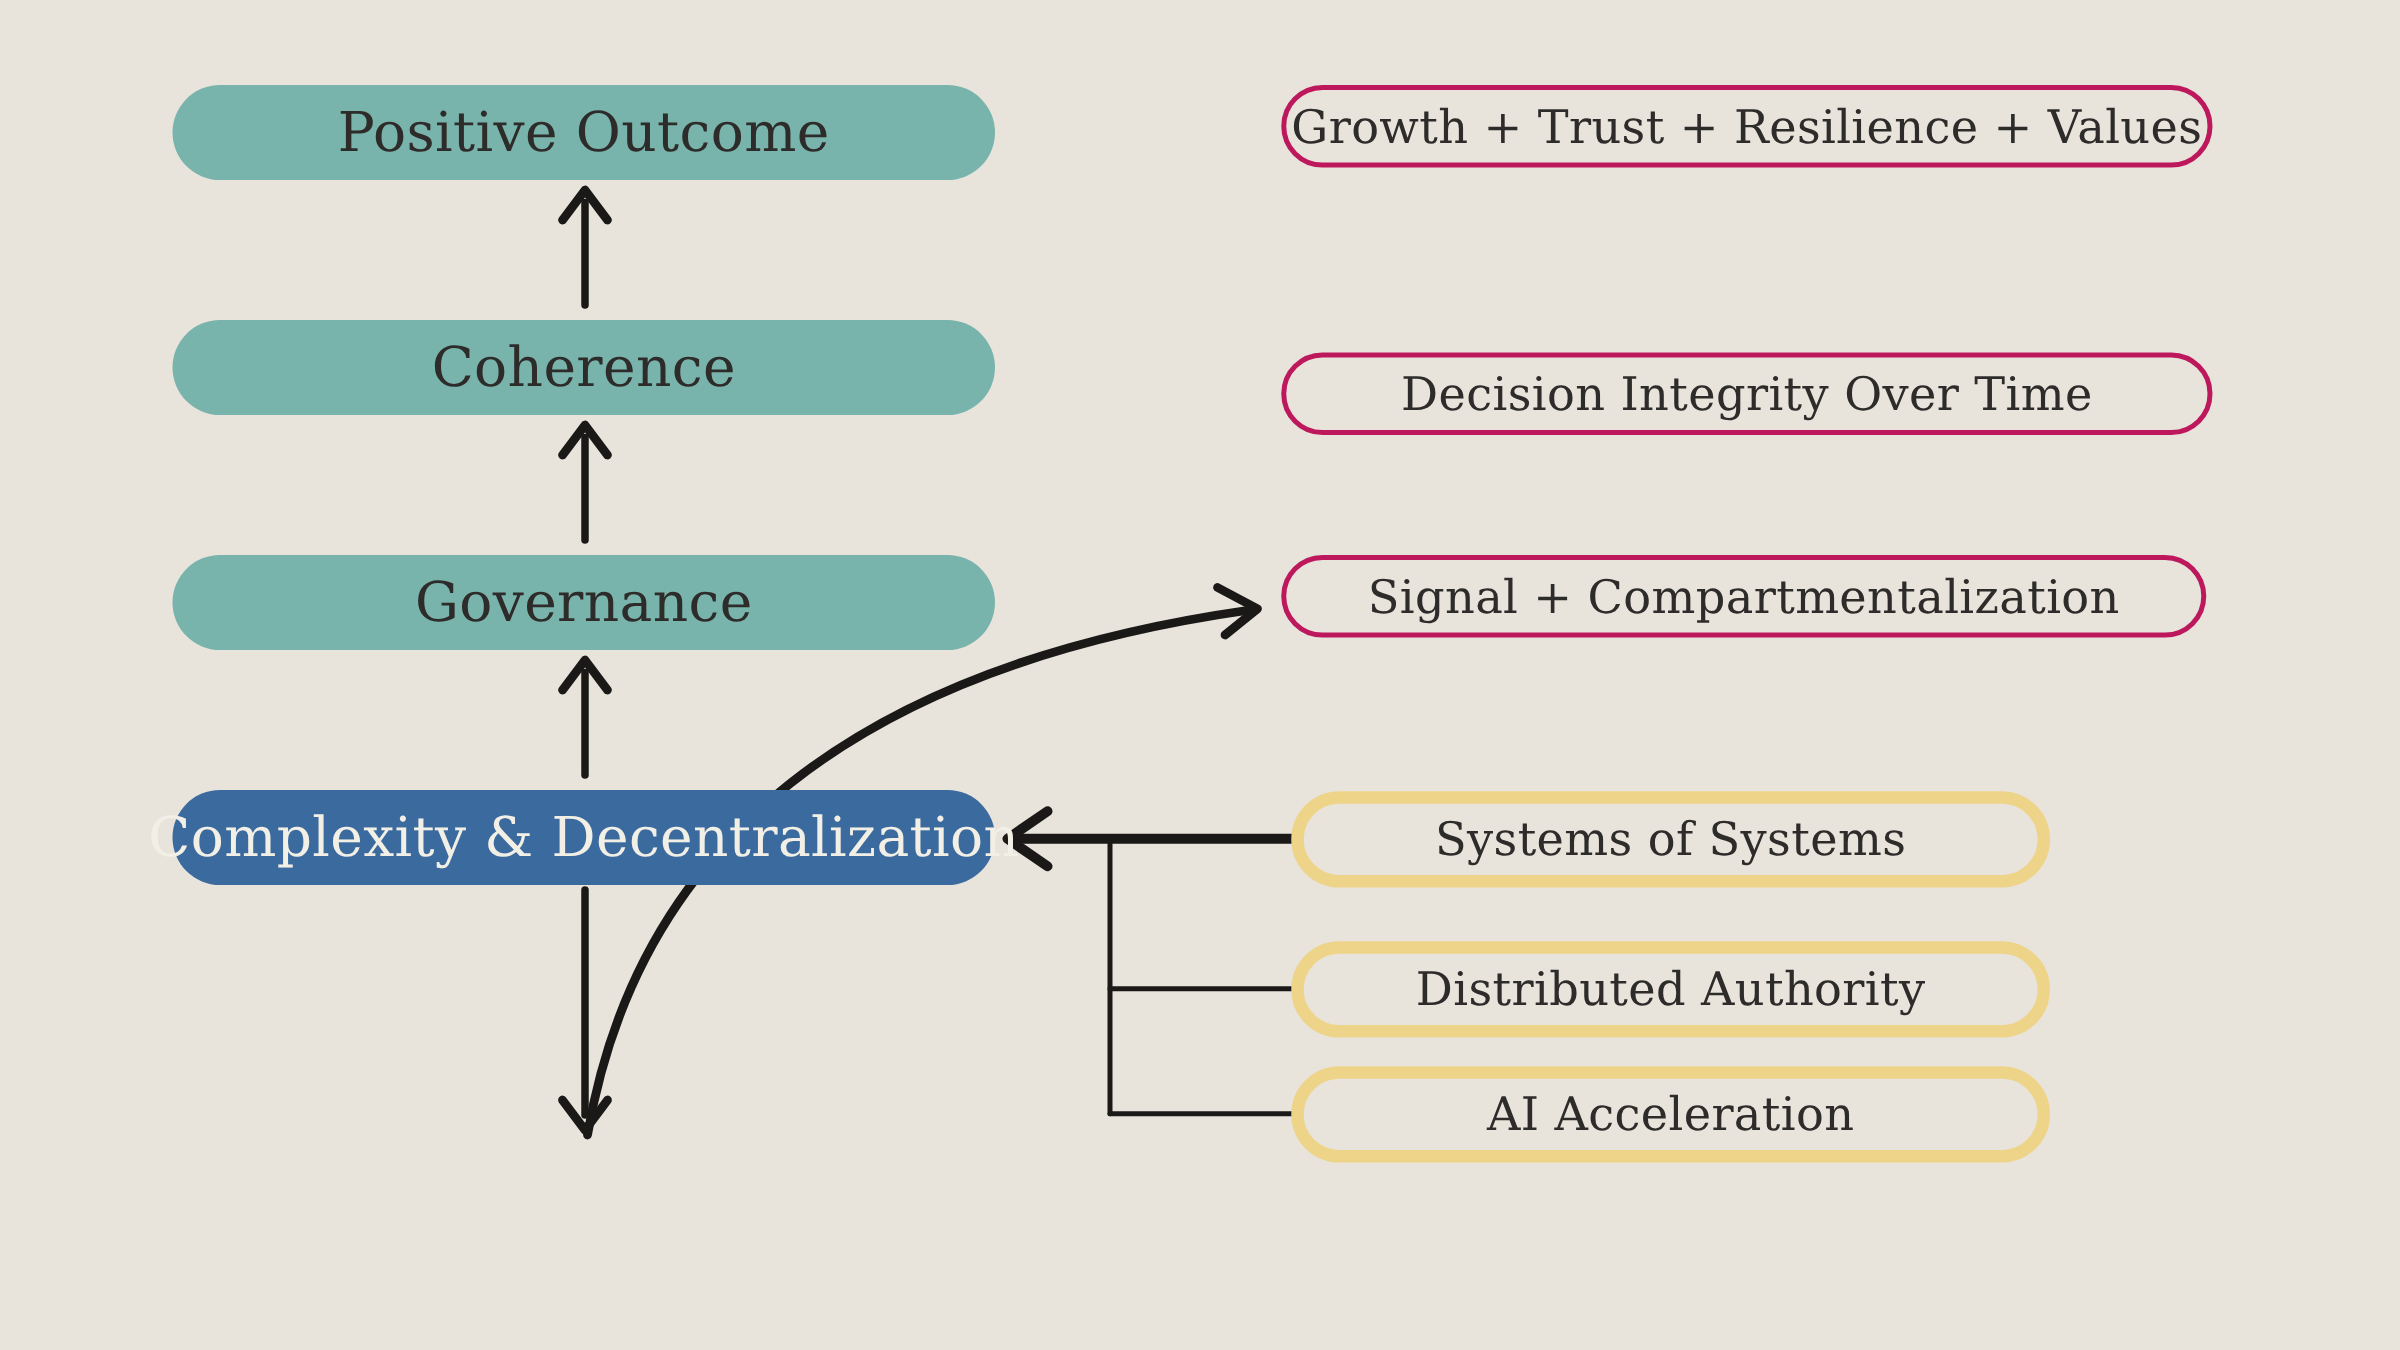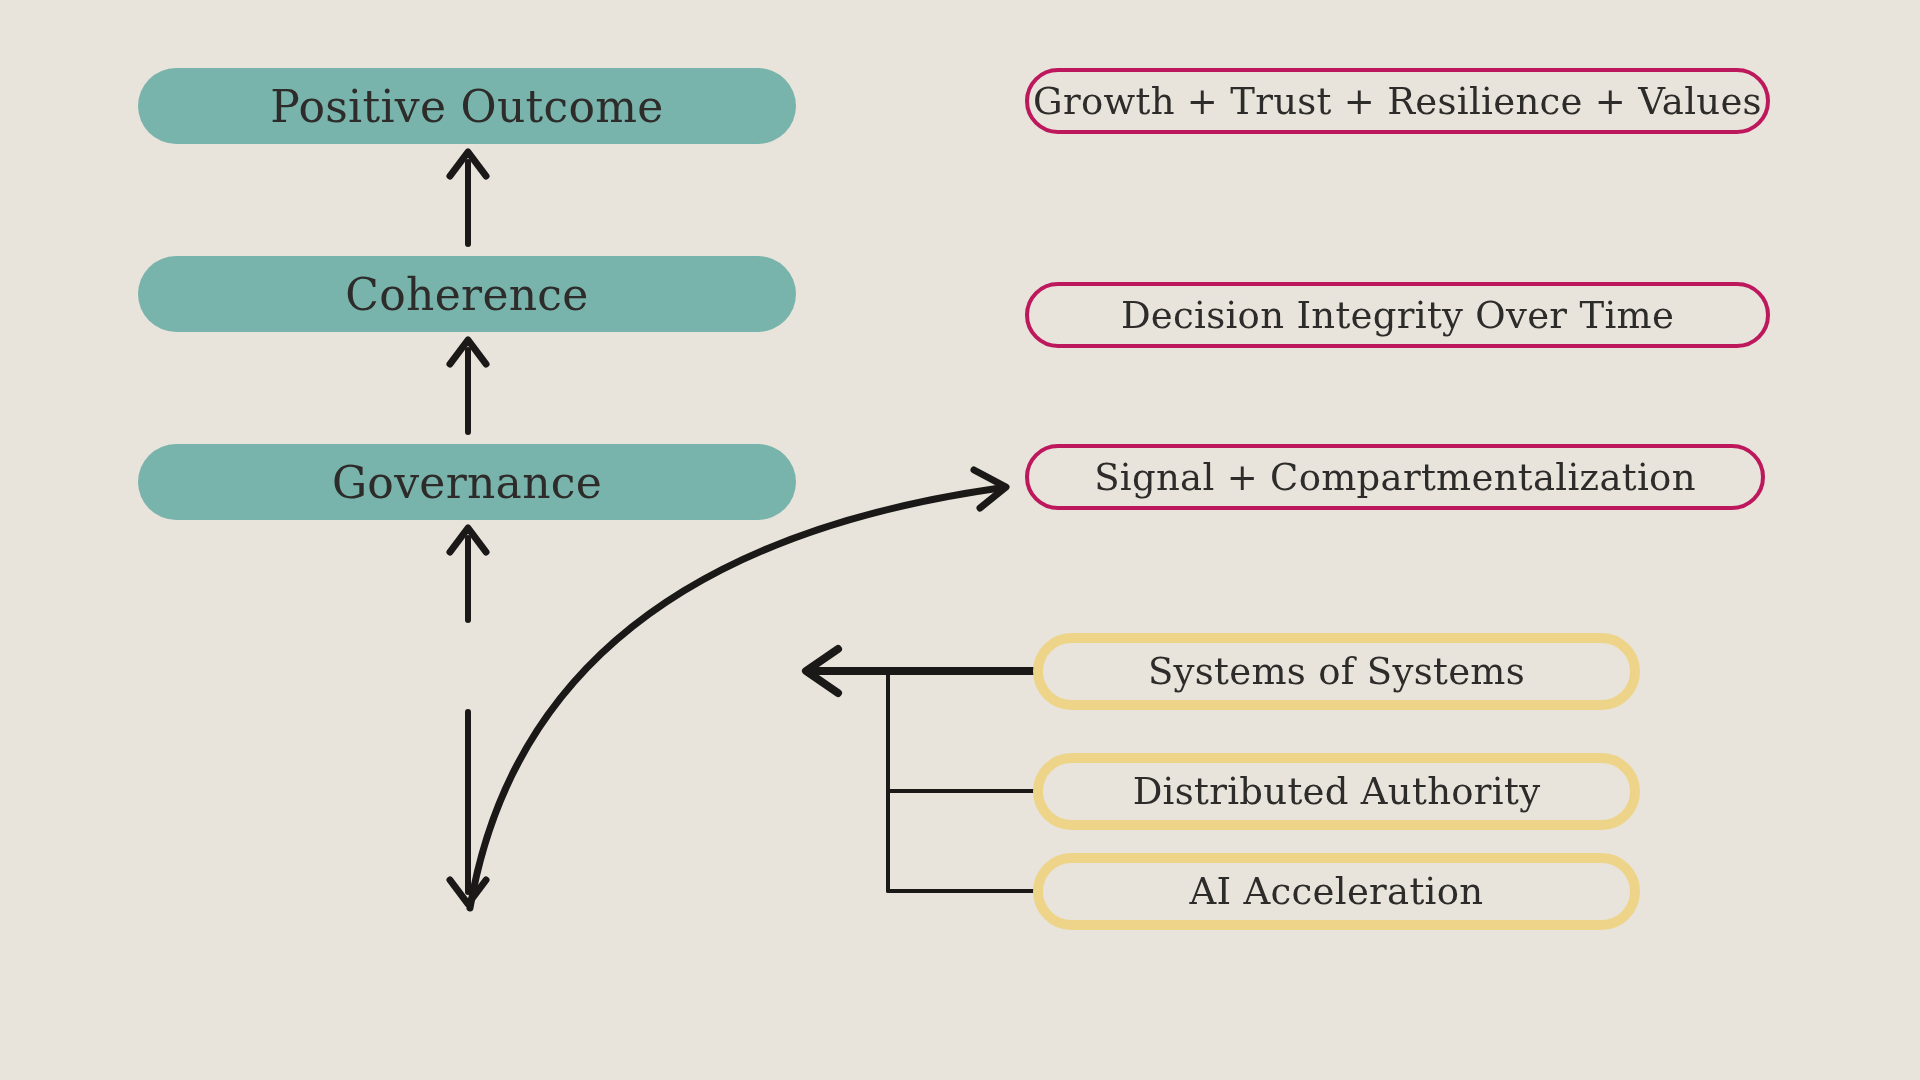--- a/index.html
+++ b/index.html
@@ -77,20 +77,21 @@
     <path d="M888 791 L1040 791" stroke-width="4"></path>
     <path d="M888 891 L1040 891" stroke-width="4"></path>
   </svg>
 
   <div class="node teal-solid" style="left:138px; top:68px; width:658px; height:76px;">Positive Outcome</div>
 
   <div class="node teal-solid" style="left:138px; top:256px; width:658px; height:76px;">Coherence</div>
 
   <div class="node teal-solid" style="left:138px; top:444px; width:658px; height:76px;">Governance</div>
 
+  <div class="node blue-solid" style="left:138px; top:632px; width:658px; height:76px;">Complexity &amp; Decentralization</div>
 
 
   <div class="node blue-outline" style="left:1025px; top:68px; width:737px; height:58px;">Growth + Trust + Resilience + Values</div>
 
   <div class="node blue-outline" style="left:1025px; top:240px; width:737px; height:58px;margin-top:42px;">Decision Integrity Over Time</div>
 
   <div class="node yellow-outline" style="left:1033px; top:633px; width:587px; height:57px;">Systems of Systems</div>
 
   <div class="node blue-outline" style="left:1025px; top:444px; width:732px; height:58px;">Signal + Compartmentalization</div>
 

